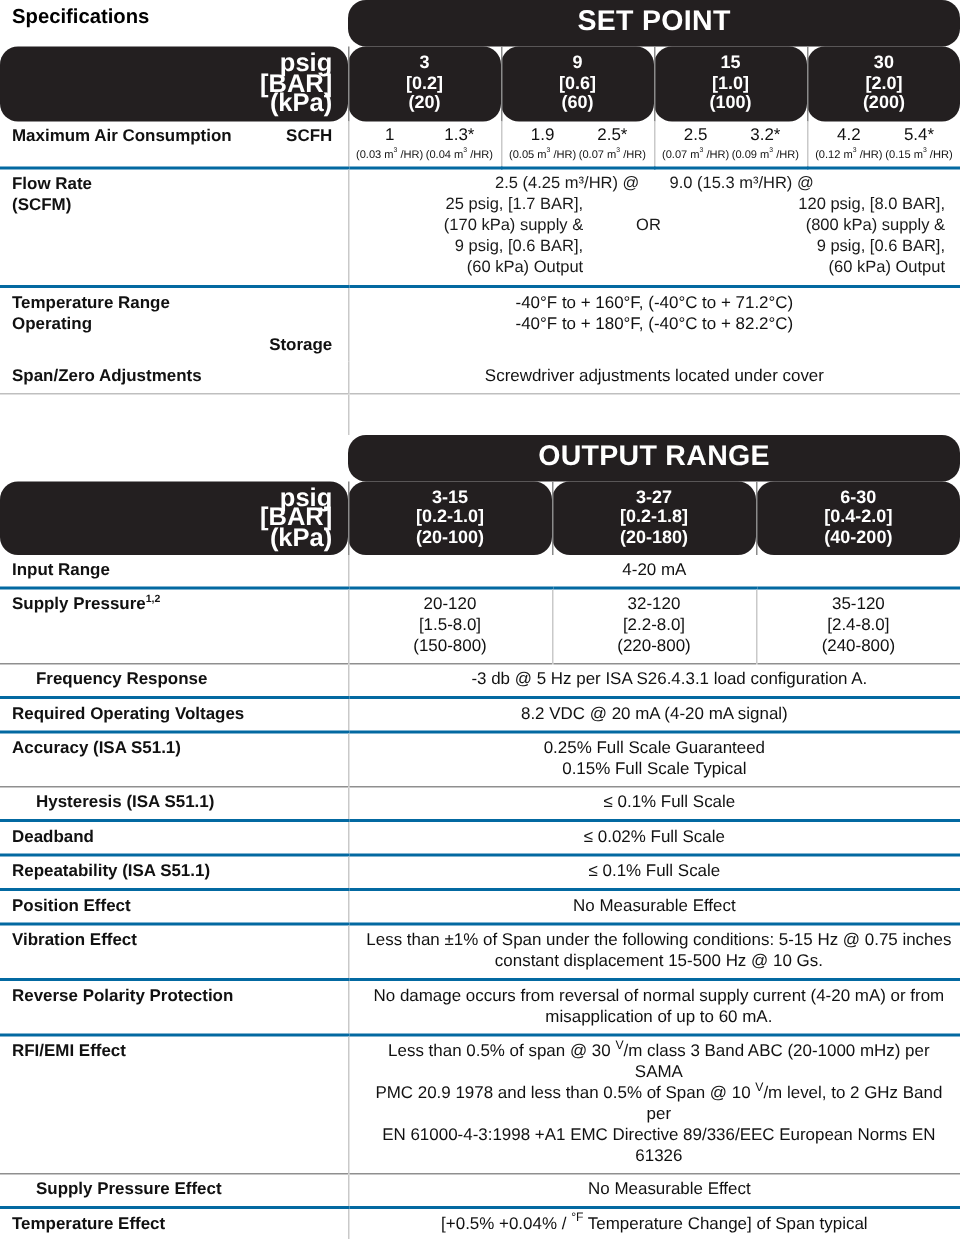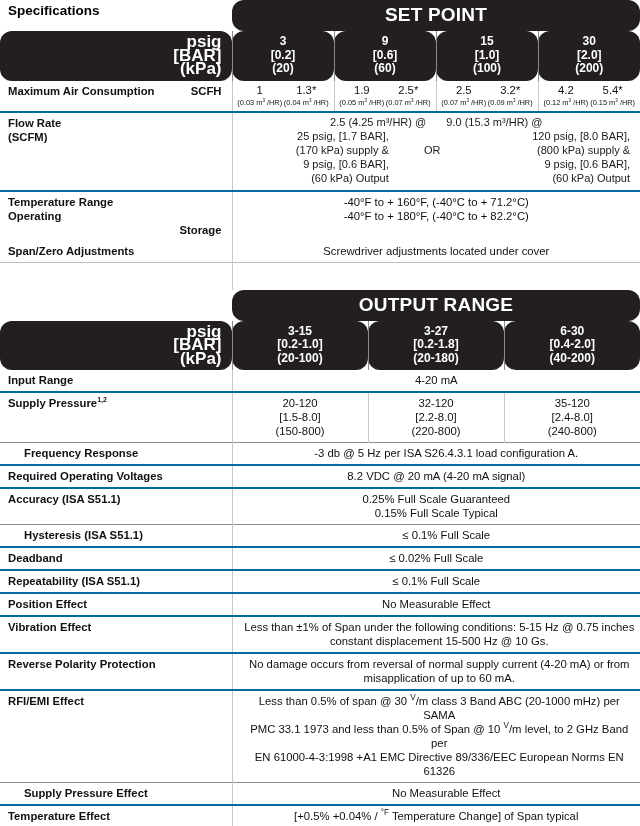--- a/index.html
+++ b/index.html
@@ -359,21 +359,21 @@
         <td class="rv left divcol" colspan="3">
           <div>No damage occurs from reversal of normal supply current (4-20 mA) or from</div>
           <div>misapplication of up to 60 mA.</div>
         </td>
       </tr>
 
       <tr class="rowline">
         <td class="rl">RFI/EMI Effect</td>
         <td class="rv left divcol" colspan="3">
           <div><span>Less than 0.5% of span @ 30 </span><span class="sup-v">V</span><span>/m class 3 Band ABC (20-1000 mHz) per SAMA</span></div>
-          <div><span>PMC 33.1  1973 and less than 0.5% of Span @ 10 </span><span class="sup-v">V</span><span>/m level, to 2 GHz Band per</span></div>
+          <div><span>PMC 20.9  1978 and less than 0.5% of Span @ 10 </span><span class="sup-v">V</span><span>/m level, to 2 GHz Band per</span></div>
           <div>EN 61000-4-3:1998 +A1 EMC Directive 89/336/EEC European Norms EN 61326</div>
         </td>
       </tr>
 
       <tr class="thick">
         <td class="rl">Supply Pressure Effect</td>
         <td class="rv divcol" colspan="3">No Measurable Effect</td>
       </tr>
 
       <tr class="rowline">

